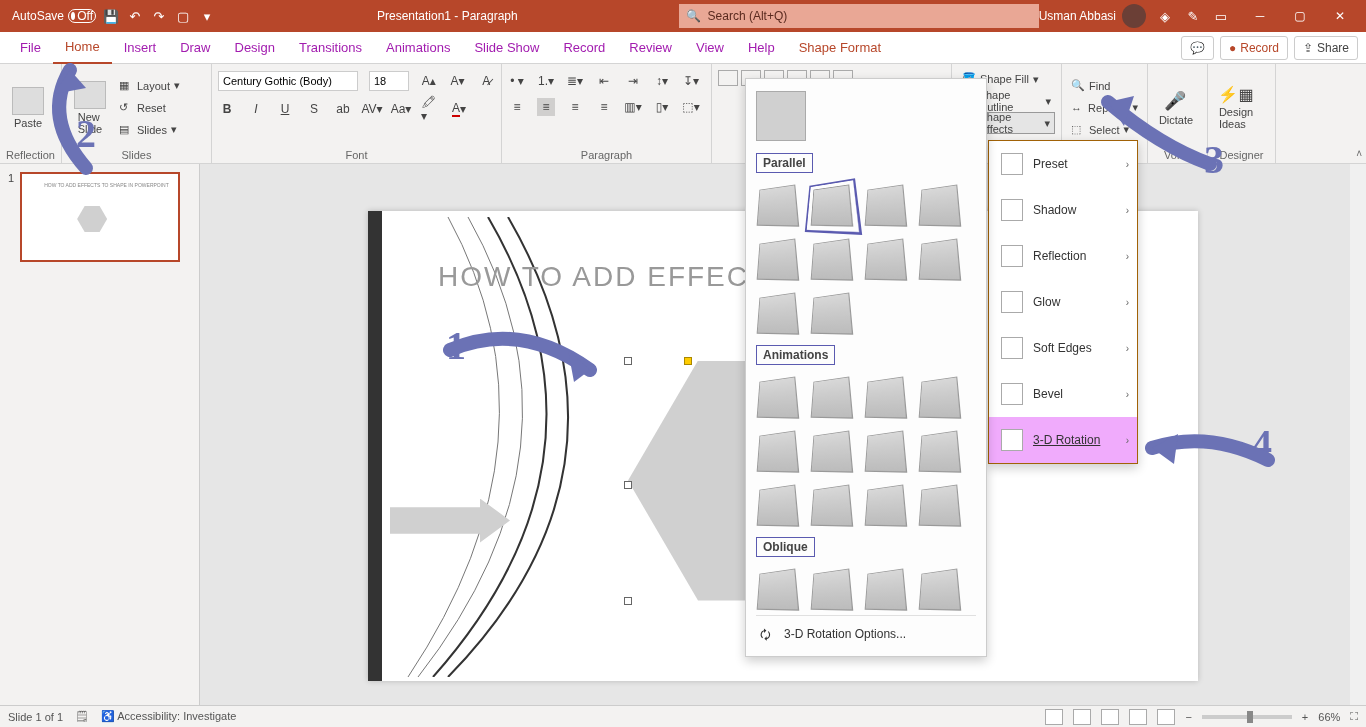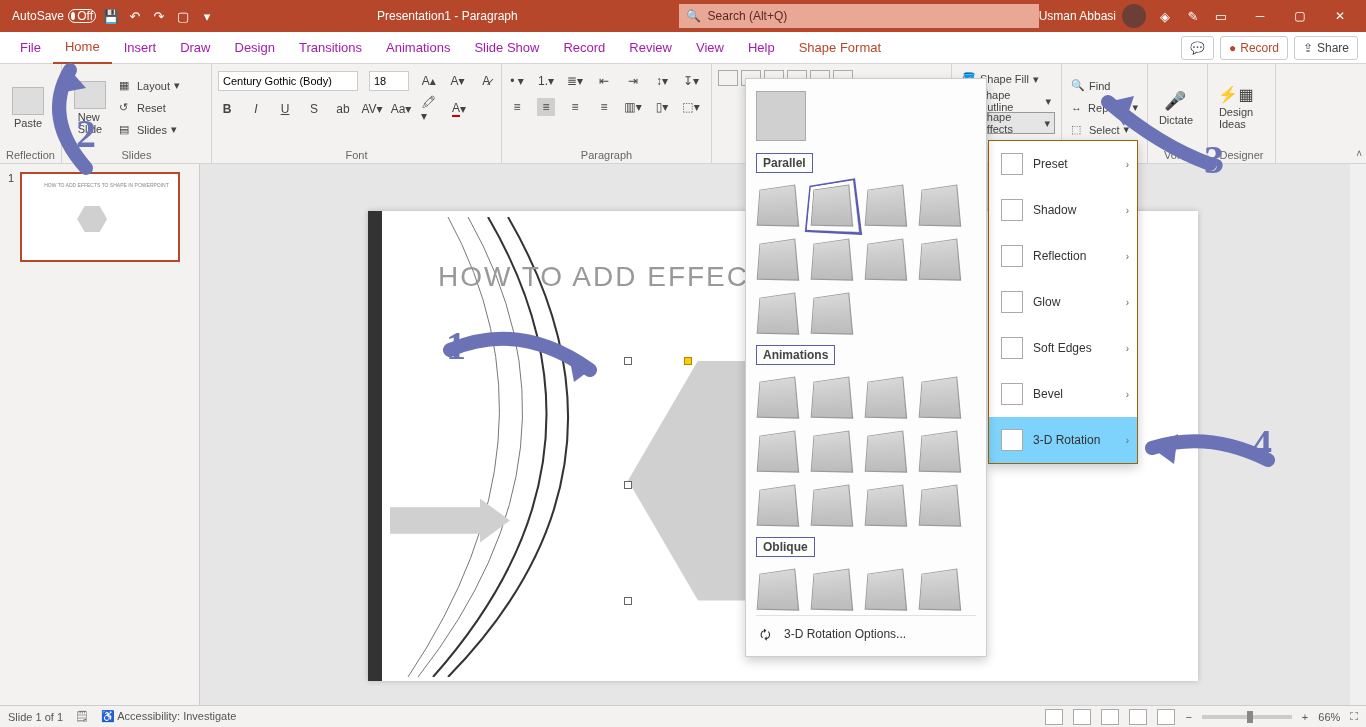--- a/index.html
+++ b/index.html
@@ -85,21 +85,21 @@
 .yellow-handle { width: 8px; height: 8px; background: #ffcc00; border: 1px solid #aa8800; position: absolute; left: 20%; top: -4px; }
 .arrow-shape { position: absolute; left: 22px; top: 288px; width: 120px; height: 44px; background: #d0d0d0; clip-path: polygon(0 20%, 75% 20%, 75% 0, 100% 50%, 75% 100%, 75% 80%, 0 80%); }
 
 
 .anno-arrow { position: absolute; color: #6b72b5; font-weight: bold; }
 .anno-num { font-size: 40px; font-family: Georgia, serif; }
 
 
 .effects-menu { position: absolute; left: 988px; top: 140px; width: 150px; background: #fff; border: 1px solid #a16207; box-shadow: 0 4px 10px rgba(0,0,0,.2); z-index: 50; }
 .effects-item { display: flex; align-items: center; gap: 10px; padding: 12px 12px; font-size: 12px; color: #333; position: relative; }
-.effects-item.hover { background: #7dd3fc; }
+.effects-item.hover { background: #f0abfc; text-decoration: underline; }
 .effects-item .sq { width: 22px; height: 22px; background: #fff; border: 1px solid #aaa; }
 .effects-item .caret { position: absolute; right: 8px; font-size: 10px; color: #666; }
 
 
 .rot-gallery { position: absolute; left: 745px; top: 78px; width: 242px; background: #fdfdfd; border: 1px solid #ccc; box-shadow: 0 4px 10px rgba(0,0,0,.2); z-index: 60; padding: 8px 10px 10px 10px; }
 .gal-heading { font-size: 12px; font-weight: 600; color: #444; padding: 8px 0 4px 0; }
 .gal-heading.boxed { border: 1.5px solid #5b5bb0; display: inline-block; padding: 2px 6px; margin: 6px 0; }
 .norot-swatch { width: 50px; height: 50px; background: #d0d0d0; border: 1px solid #aaa; margin: 4px 0 6px 0; }
 .gal-grid { display: flex; flex-wrap: wrap; gap: 14px; padding: 6px 0; }
 .gal-item { width: 40px; height: 40px; background: linear-gradient(#d8d8d8,#bcbcbc); border: 1px solid #999; transform: perspective(60px) rotateX(15deg) rotateY(-15deg); }

